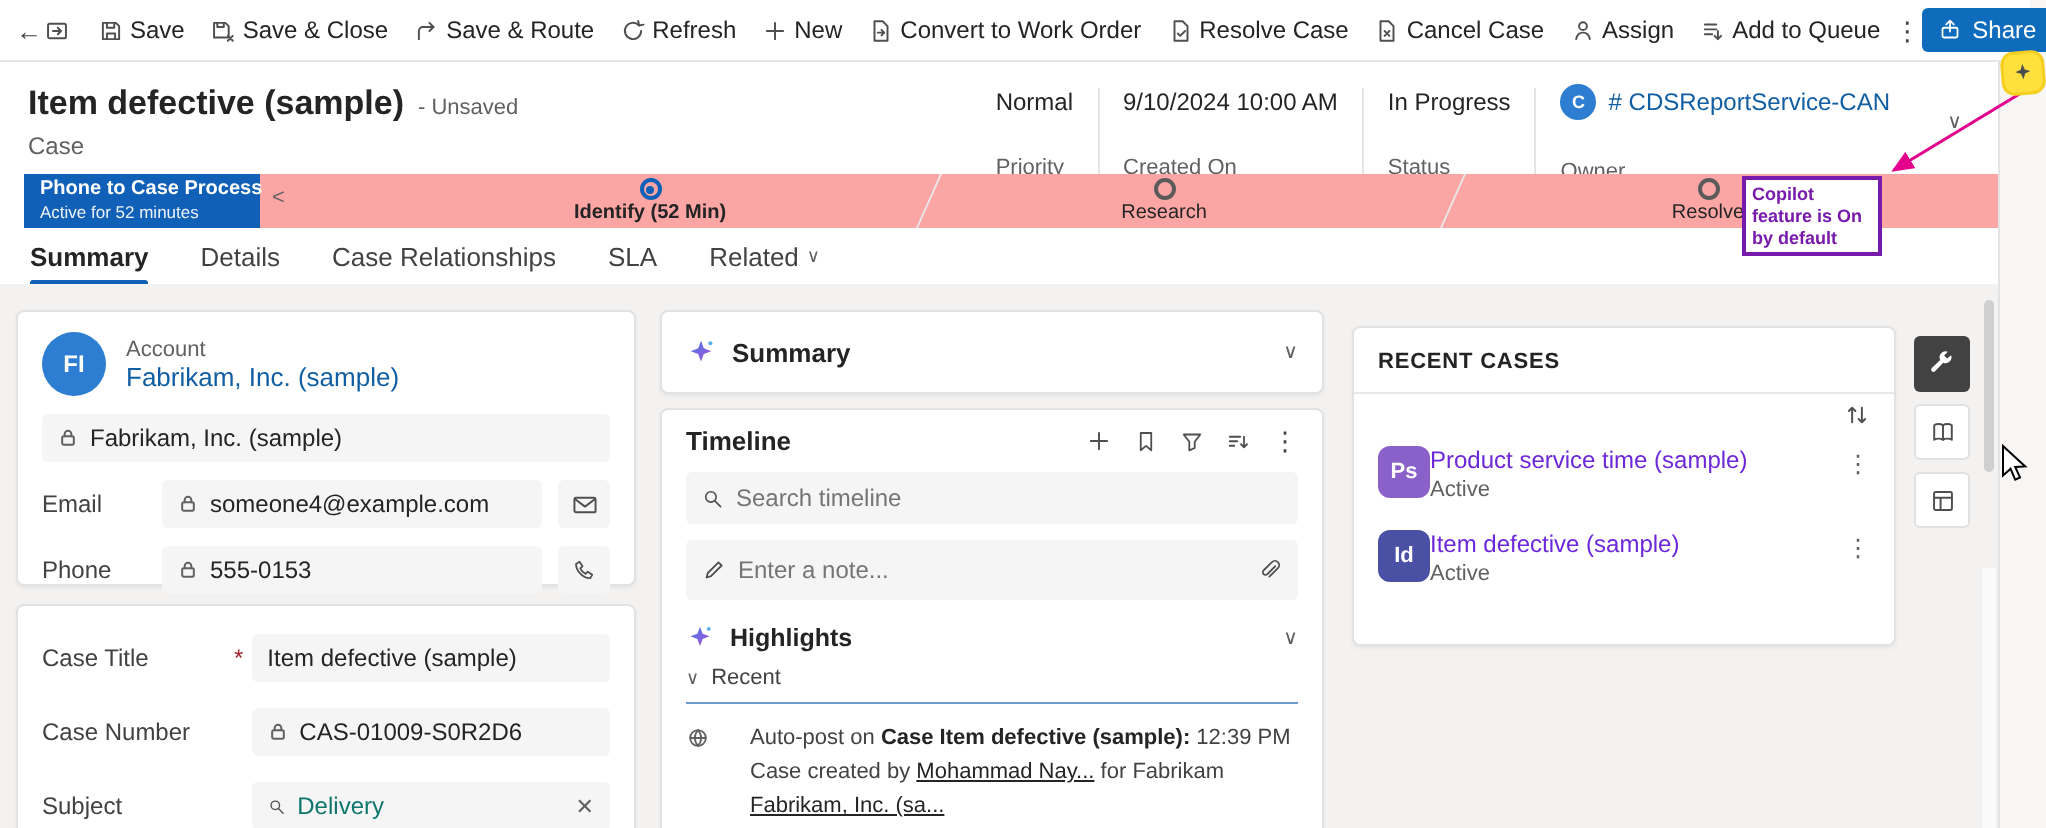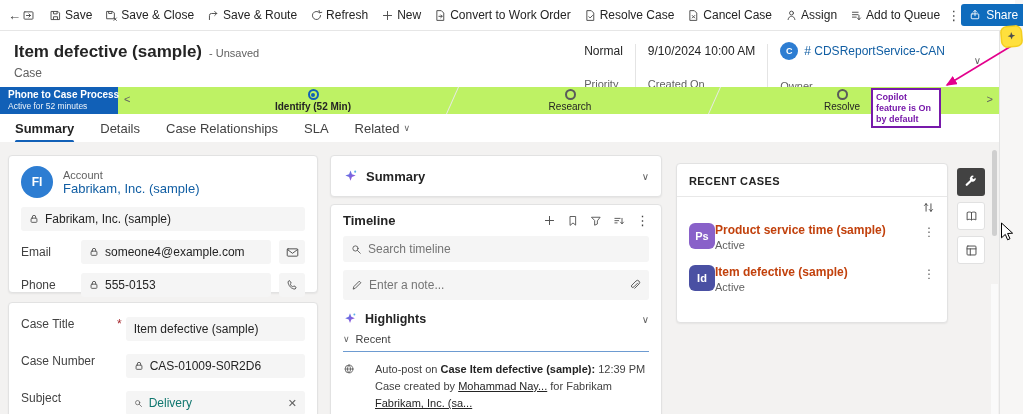--- a/index.html
+++ b/index.html
@@ -29,21 +29,21 @@
   .hdr-field:last-child{border-right:none}
   .hdr-val{font-size:12px;color:#242424;white-space:nowrap}
   .hdr-lbl{font-size:11px;color:#616161;margin-top:20px}
   .owner-row{display:flex;align-items:center;gap:6px}
   .owner-avatar{width:18px;height:18px;border-radius:50%;background:#2d7dd2;color:#fff;font-size:9px;
                 display:flex;align-items:center;justify-content:center;font-weight:bold}
   .owner-link{color:#115ea3;font-size:12px;white-space:nowrap;cursor:pointer}
   .hdr-chevron{position:absolute;right:18px;top:24px;font-size:10px;color:#616161;cursor:pointer}
 
   
-  .bpf{position:absolute;top:87px;left:0;width:999px;height:27px;background:#bef264;border-bottom:4px solid #0f766e}
+  .bpf{position:absolute;top:87px;left:12px;width:999px;height:27px;background:#fca5a5;border-bottom:4px solid #0f766e}
   .bpf-stagebox{position:absolute;left:0;top:0;width:118px;height:27px;background:#1160b7;color:#fff;
                 padding:2px 8px;box-sizing:border-box;cursor:pointer}
   .bpf-stagebox .n{font-size:10px;font-weight:bold;line-height:1.2;white-space:nowrap}
   .bpf-stagebox .s{font-size:8.5px;opacity:.92;line-height:1.2;white-space:nowrap}
   .bpf-nav{position:absolute;top:6px;font-size:11px;color:#616161;cursor:pointer}
   .bpf-sep{position:absolute;top:0;height:27px;border-left:1px solid #e8e8e8;transform:skewX(-24deg)}
   .bpf-stage{position:absolute;top:2px;text-align:center;cursor:pointer}
   .dot{width:11px;height:11px;border-radius:50%;margin:0 auto;position:relative;box-sizing:border-box}
   .dot.active{border:2px solid #1160b7}
   .dot.active::after{content:"";position:absolute;inset:1.5px;background:#1160b7;border-radius:50%}
@@ -80,21 +80,21 @@
   .field{background:#f5f5f5;border-radius:3px;height:24px;display:flex;align-items:center;gap:6px;
          padding:0 8px;font-size:12px;color:#242424;flex:1;min-width:0;box-sizing:border-box}
   .field .txt{white-space:nowrap;overflow:hidden;text-overflow:ellipsis}
   .frow{display:flex;align-items:center;gap:8px;margin-top:9px}
   .flabel{width:52px;font-size:12px;color:#424242;flex:none}
   .fbtn{width:26px;height:24px;flex:none;background:#f5f5f5;border:none;border-radius:3px;
         display:flex;align-items:center;justify-content:center;cursor:pointer}
 
   
   #card-case{left:8px;top:160px;width:310px;height:130px;padding:14px 12px}
-  .crow{display:flex;margin-bottom:13px}
+  .crow{display:flex;align-items:center;margin-bottom:13px}
   .clabel{width:96px;font-size:12px;color:#424242;flex:none}
   .req{color:#a4262c;margin:0 4px 0 0;font-size:12px}
   .cfield{flex:1}
   .cfield input{border:none;background:transparent;outline:none;font:inherit;color:#0f766e;width:100%;padding:0}
   .clear-x{color:#616161;font-size:11px;cursor:pointer}
 
   
   #card-summary{left:330px;top:13px;width:332px;height:42px;display:flex;align-items:center;
                 padding:0 12px;gap:8px}
   .sec-title{font-size:13px;font-weight:bold;flex:1}
@@ -123,21 +123,21 @@
   #card-recent{left:676px;top:21px;width:272px;height:160px;padding:0}
   .rc-head{padding:11px 12px 9px;font-size:11px;font-weight:bold;letter-spacing:.4px;color:#242424;
            border-bottom:1px solid #e8e8e8}
   .rc-sortrow{display:flex;justify-content:flex-end;padding:4px 12px 2px}
   .rc-item{display:flex;align-items:flex-start;padding:7px 12px}
   .rc-avatar{width:26px;height:26px;border-radius:6px;color:#fff;font-size:11px;font-weight:bold;
              display:flex;align-items:center;justify-content:center;flex:none}
   .rc-avatar.ps{background:#8961c9}
   .rc-avatar.id{background:#4a50a3}
   .rc-body{flex:1;min-width:0}
-  .rc-title{font-size:12px;color:#c2410c;font-weight:bold;white-space:nowrap;overflow:hidden;text-overflow:ellipsis;cursor:pointer}
+  .rc-title{font-size:12px;color:#6d28d9;font-weight:normal;white-space:nowrap;overflow:hidden;text-overflow:ellipsis;cursor:pointer}
   .rc-status{font-size:11px;color:#616161;margin-top:2px}
   .rc-more{color:#616161;font-size:12px;cursor:pointer;padding-top:2px}
 
   
   .rail{position:absolute;left:957px;top:26px;display:flex;flex-direction:column;gap:6px}
   .rail-btn{width:28px;height:28px;border-radius:3px;display:flex;align-items:center;justify-content:center;
             cursor:pointer;box-sizing:border-box}
   .rail-btn.active{background:#424242}
   .rail-btn.plain{background:#fff;border:1px solid #e1e1e1}
 
@@ -275,20 +275,24 @@
     <div class="hdr-entity">Case</div>
 
     <div class="hdr-right">
       <div class="hdr-field">
         <div class="hdr-val">Normal</div>
         <div class="hdr-lbl">Priority</div>
       </div>
       <div class="hdr-field">
         <div class="hdr-val">9/10/2024 10:00 AM</div>
         <div class="hdr-lbl">Created On</div>
+      </div>
+      <div class="hdr-field">
+        <div class="hdr-val">In Progress</div>
+        <div class="hdr-lbl">Status</div>
       </div>
       <div class="hdr-field">
         <div class="owner-row">
           <span class="owner-avatar">C</span>
           <span class="owner-link"># CDSReportService-CAN</span>
         </div>
         <div class="hdr-lbl">Owner</div>
       </div>
     </div>
     <div class="hdr-chevron">∨</div>

